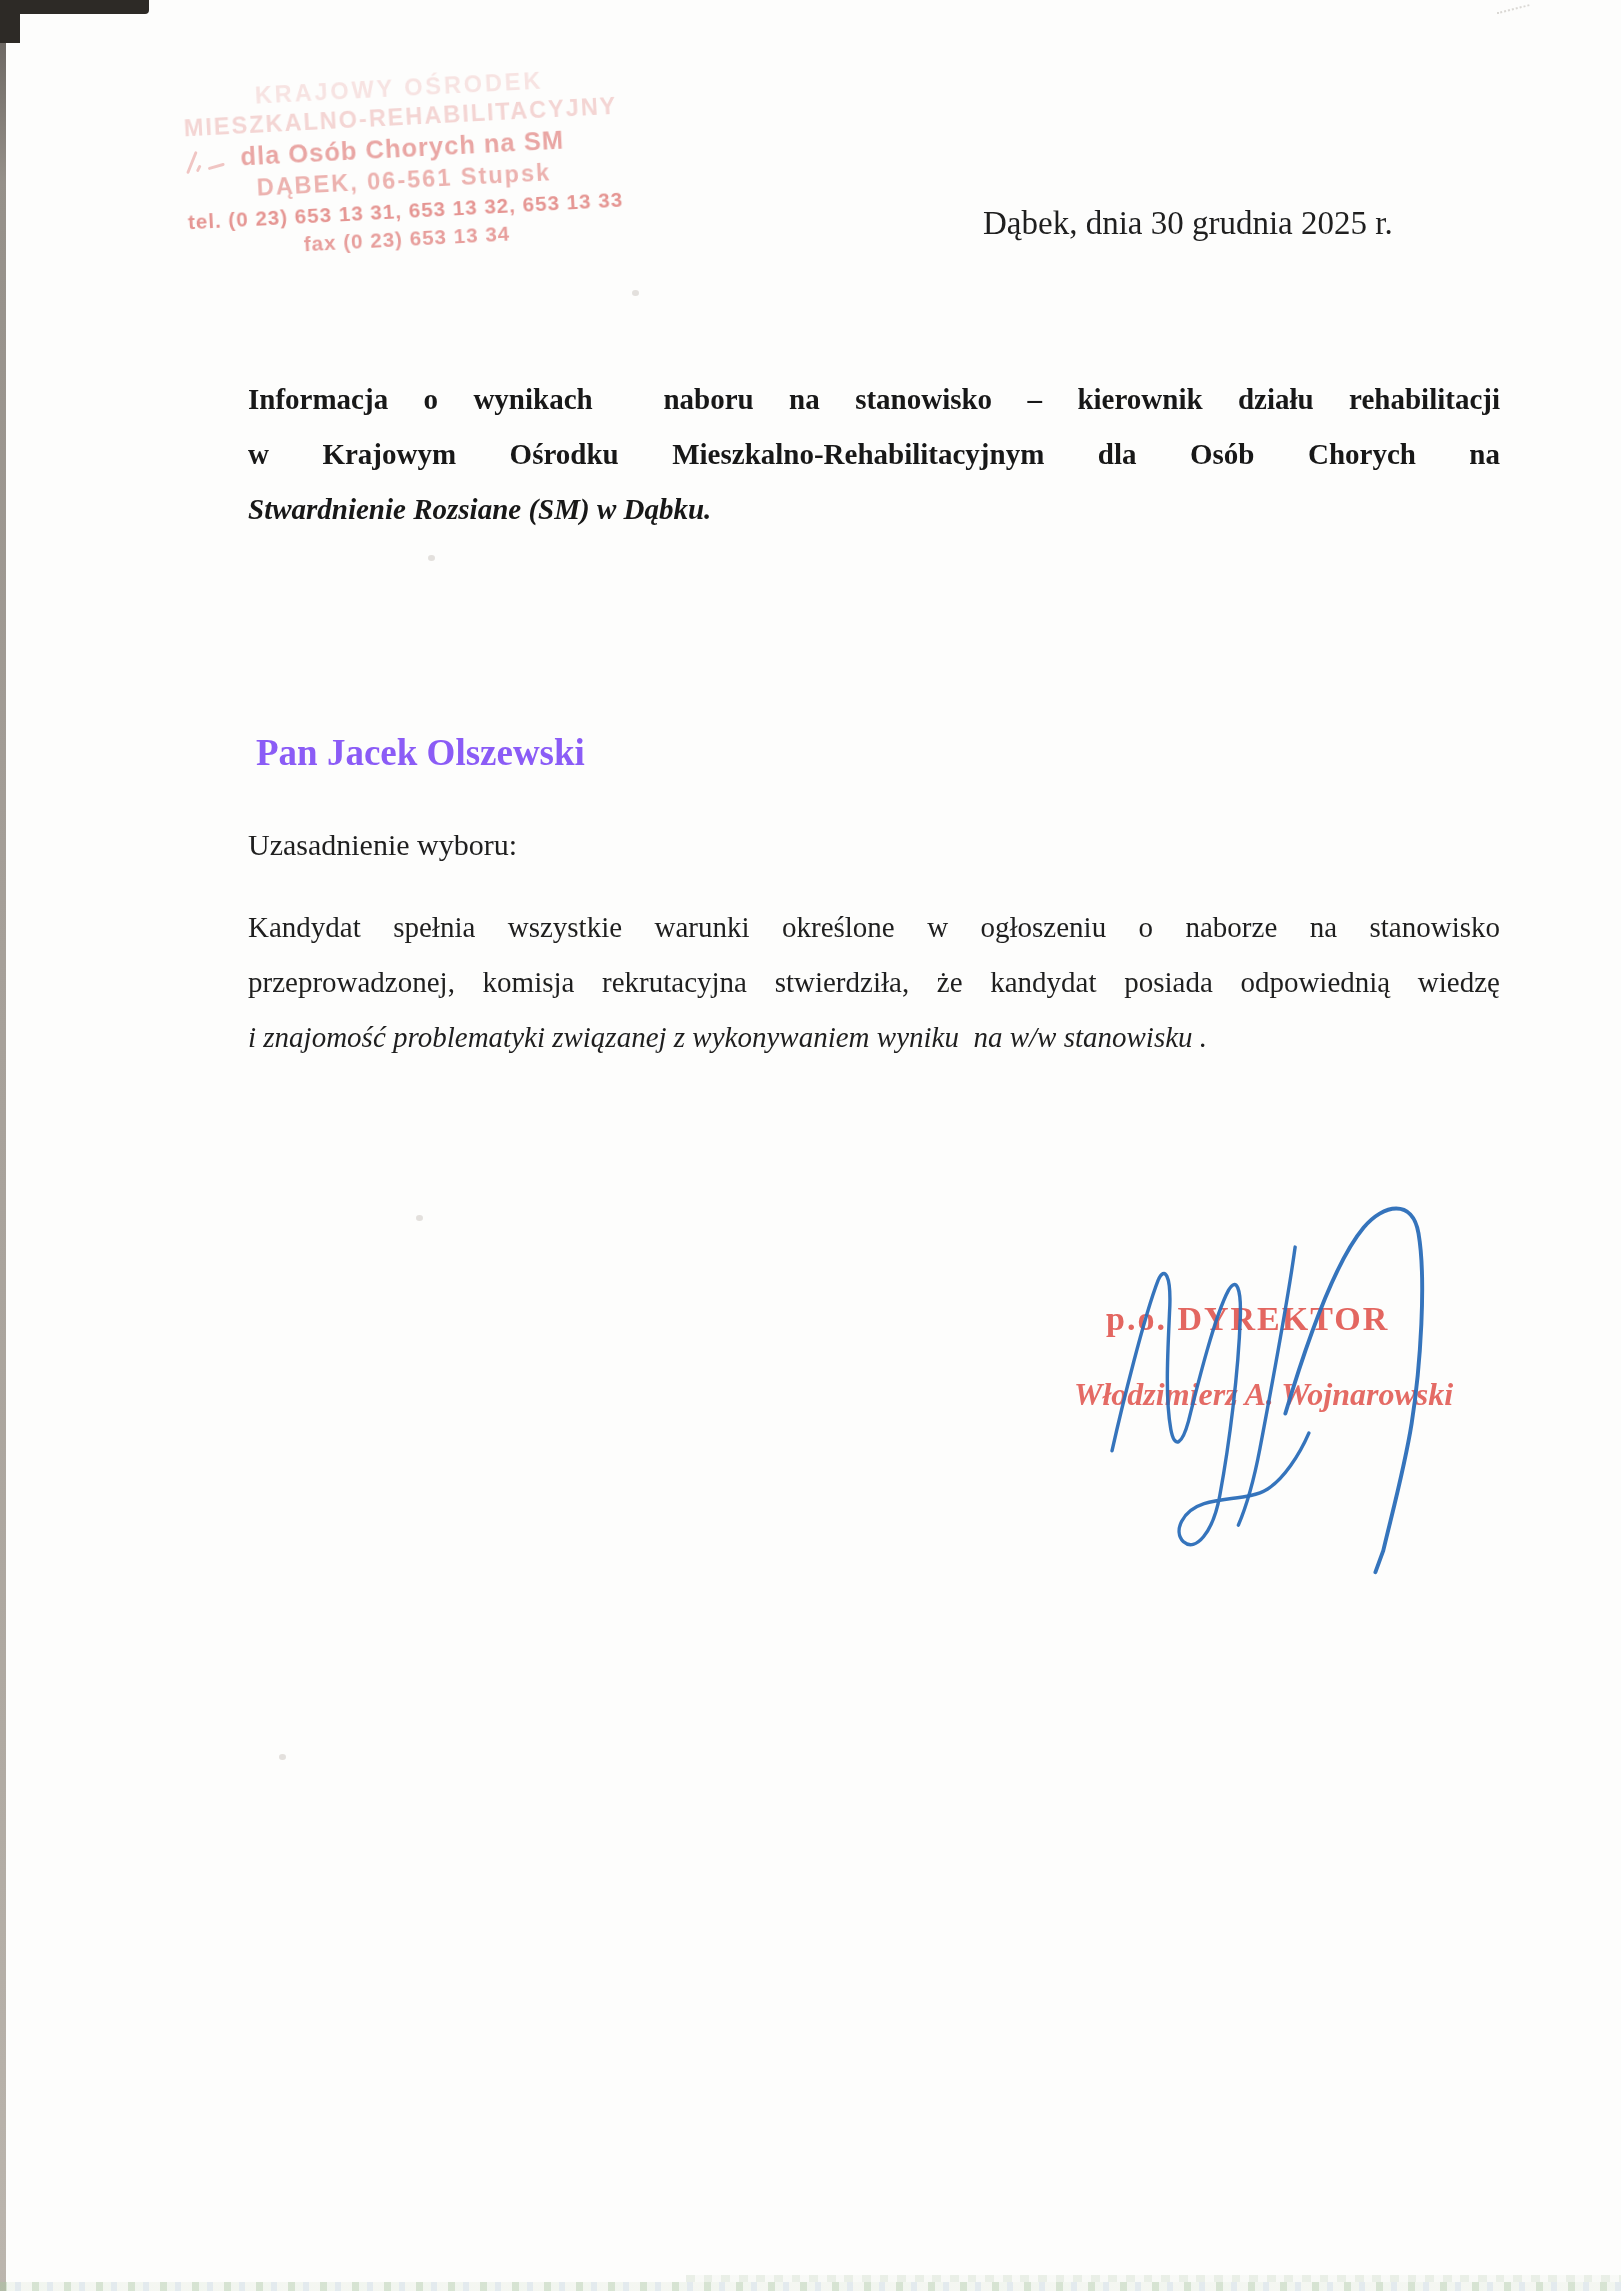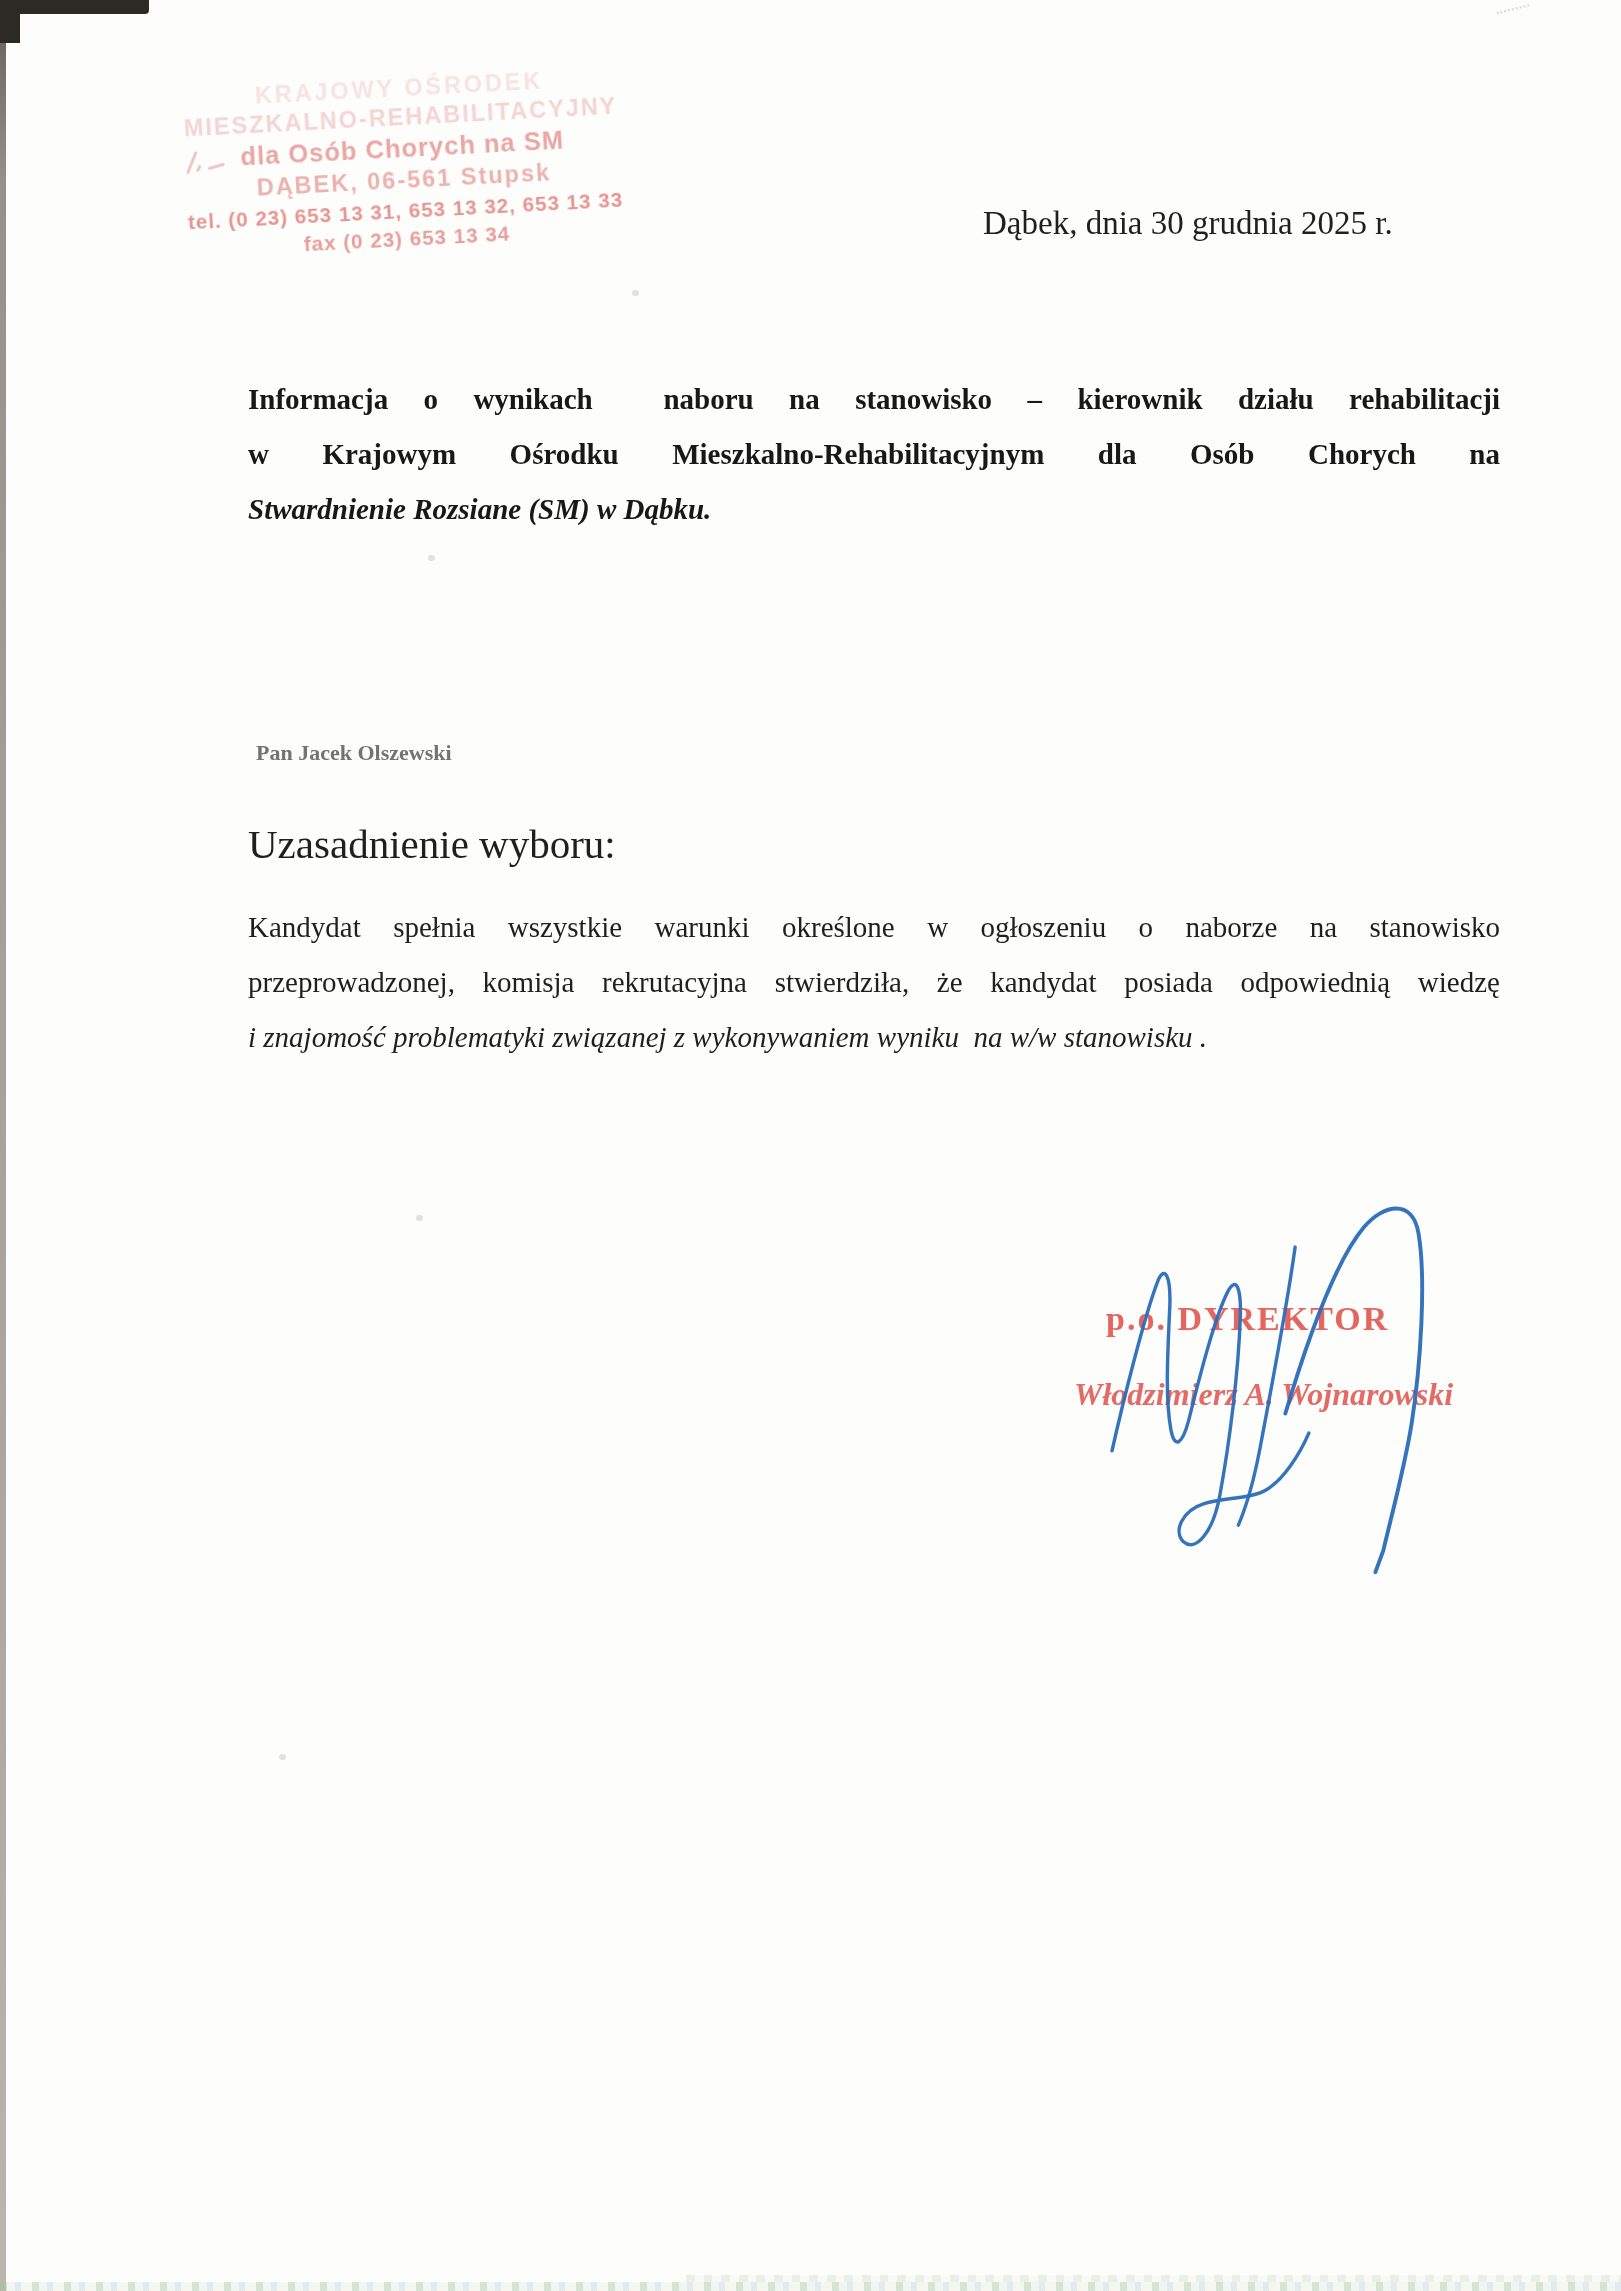--- a/index.html
+++ b/index.html
@@ -74,25 +74,25 @@
   .line{
     white-space:pre-wrap; font-size:29px; line-height:55px; height:55px;
     text-align:justify;
   }
   .line.just{text-align-last:justify;}
   .line.left{text-align:right; text-align-last:left;font-style:italic;}
   .subject{top:372px; font-weight:bold; color:#181818;}
   .intro{top:576px;}
   .candidate{
     position:absolute; left:256px; top:729px;
-    font-size:22px; line-height:47px; font-weight:bold; color:#737373;
+    font-size:37px; line-height:47px; font-weight:bold; color:#8b5cf6;
   }
   .just-label{
     position:absolute; left:248px; top:821px;
-    font-size:41px; line-height:47px;
+    font-size:30px; line-height:47px;
   }
   .justification{top:900px;}
   
   .sig-title{
     position:absolute; left:1106px; top:1300px;
     font-size:34px; font-weight:bold; letter-spacing:2px;
     color:var(--title-red); opacity:.88; filter:blur(0.3px);
   }
   .sig-name{
     position:absolute; left:1074px; top:1376px;

